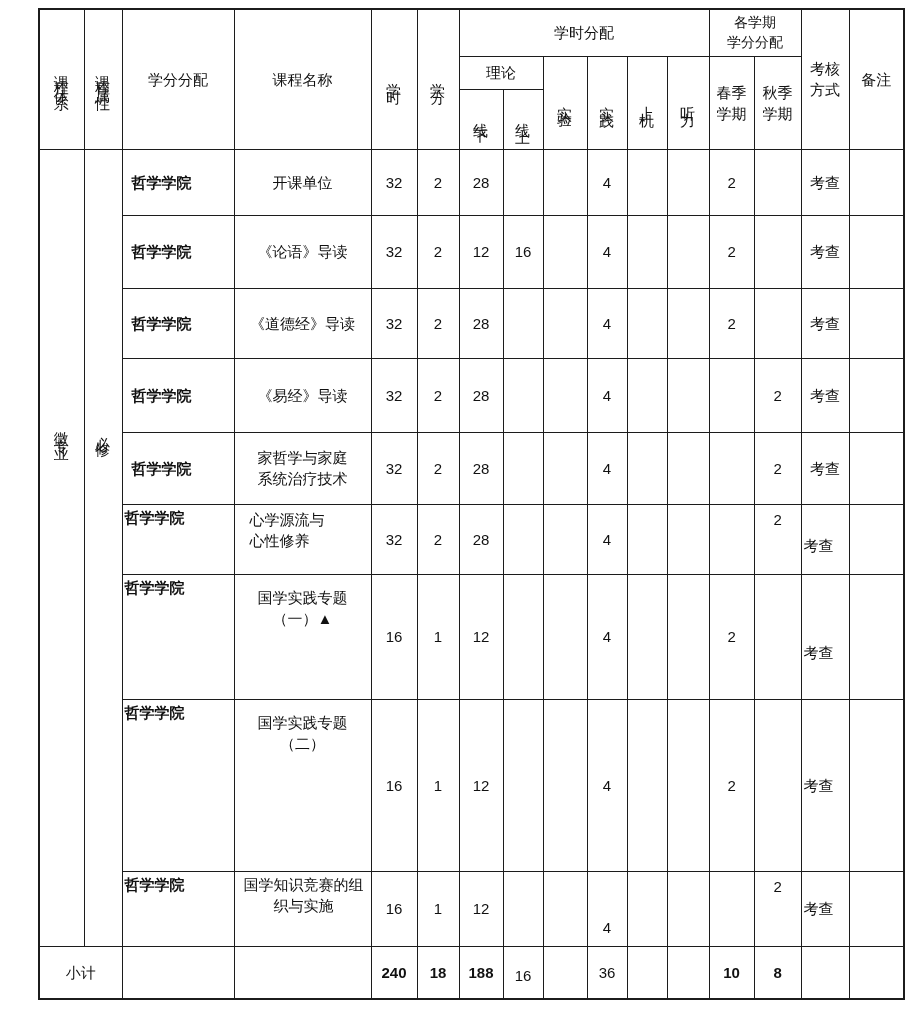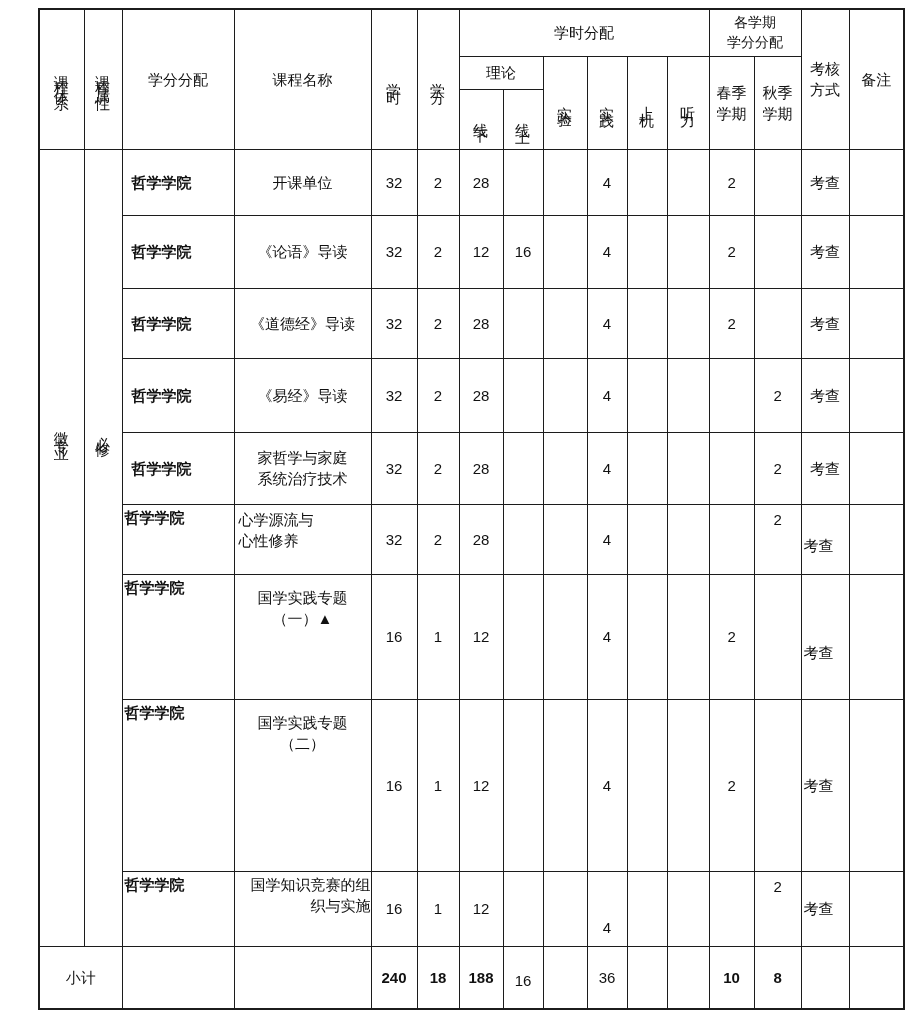--- a/index.html
+++ b/index.html
@@ -18,37 +18,37 @@
     font-weight:normal;font-size:15px;line-height:1.4;
     text-align:center;vertical-align:middle;
     padding:0;overflow:hidden;
   }
   
   tr.h1{height:47px} tr.h2{height:33px} tr.h3{height:60px}
   
   tr.r1{height:66px} tr.r2{height:73px} tr.r3{height:70px}
   tr.r4{height:74px} tr.r5{height:72px} tr.r6{height:70px}
   tr.r7{height:125px} tr.r8{height:172px} tr.r9{height:75px}
-  tr.rsub{height:63px}
+  tr.rsub{height:53px}
   
   .v{
     writing-mode:vertical-rl;text-orientation:upright;
     display:inline-block;line-height:1;letter-spacing:7px;
   }
   .pre{white-space:pre-line;}
   .up{transform:translateY(-115px);}
   
   td.unit{text-align:left;padding-left:9px;font-weight:bold;}
   td.name{white-space:pre-line;}
   
   tr.r6 td.unit,tr.r7 td.unit,tr.r8 td.unit,tr.r9 td.unit{
     vertical-align:top;padding-top:2px;padding-left:2px;}
-  tr.r6 td.name{vertical-align:top;padding-top:4px;text-align:left;padding-left:4px;}
+  tr.r6 td.name{vertical-align:top;padding-top:4px;text-align:left;padding-left:15px;}
   tr.r7 td.name,tr.r8 td.name{vertical-align:top;padding-top:12px;}
-  tr.r9 td.name{vertical-align:top;text-align:right;padding:2px 0 0 2px;}
+  tr.r9 td.name{vertical-align:top;text-align:center;padding:2px 0 0 2px;}
   tr.r6 td.assess{vertical-align:bottom;text-align:left;padding:0 0 18px 2px;}
   tr.r7 td.assess{vertical-align:bottom;text-align:left;padding:0 0 36px 2px;}
   tr.r8 td.assess,tr.r9 td.assess{text-align:left;padding-left:2px;}
   tr.r6 td.autumn,tr.r9 td.autumn{vertical-align:top;padding-top:4px;}
   tr.r9 td.practice{vertical-align:bottom;padding-bottom:8px;}
   
   tr.rsub td.hours,tr.rsub td.credits,tr.rsub td.offline,
   tr.rsub td.spring,tr.rsub td.autumn{font-weight:bold;}
   tr.rsub td.online{padding-top:6px;}
   th .pre{display:inline-block;}

